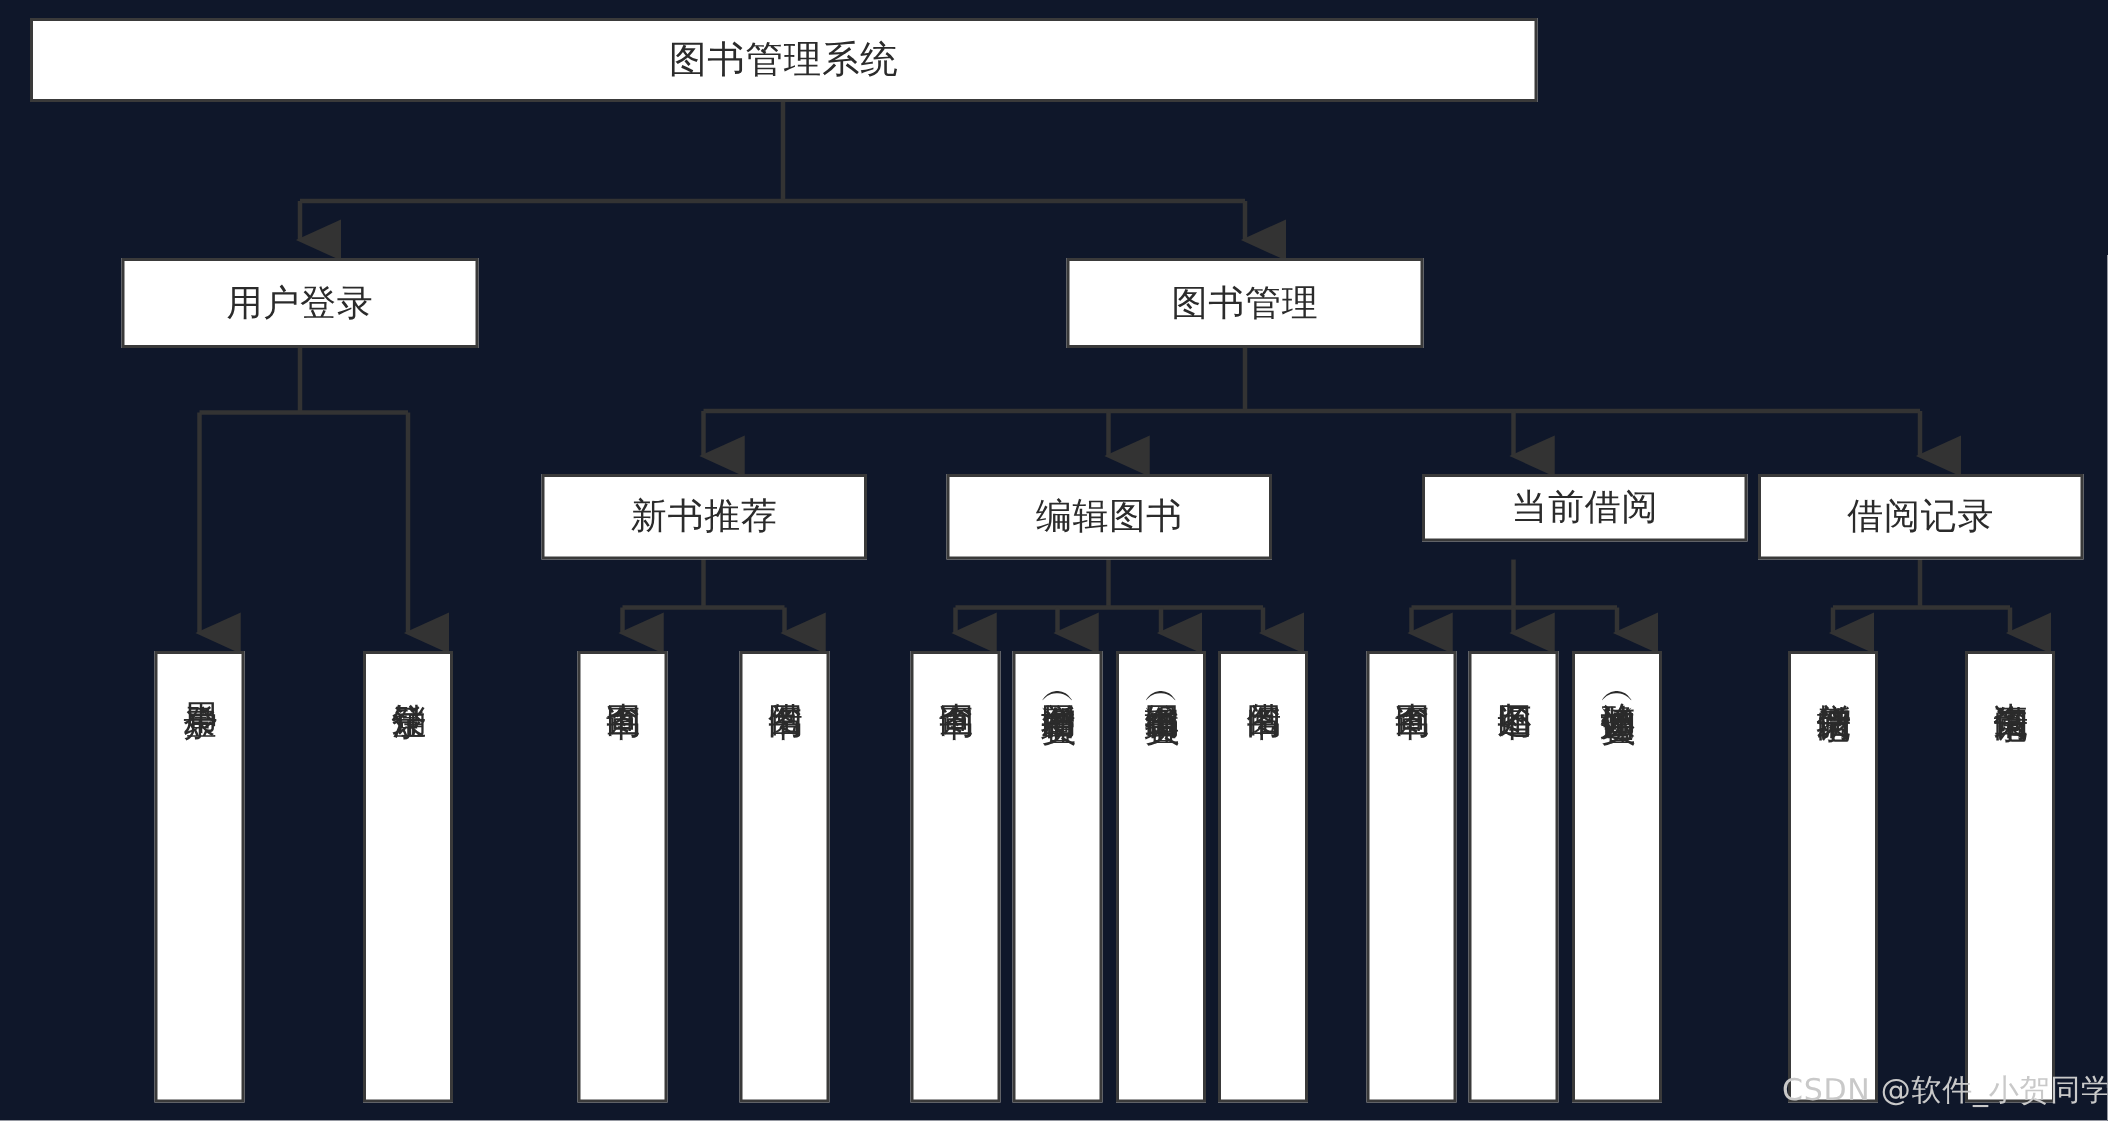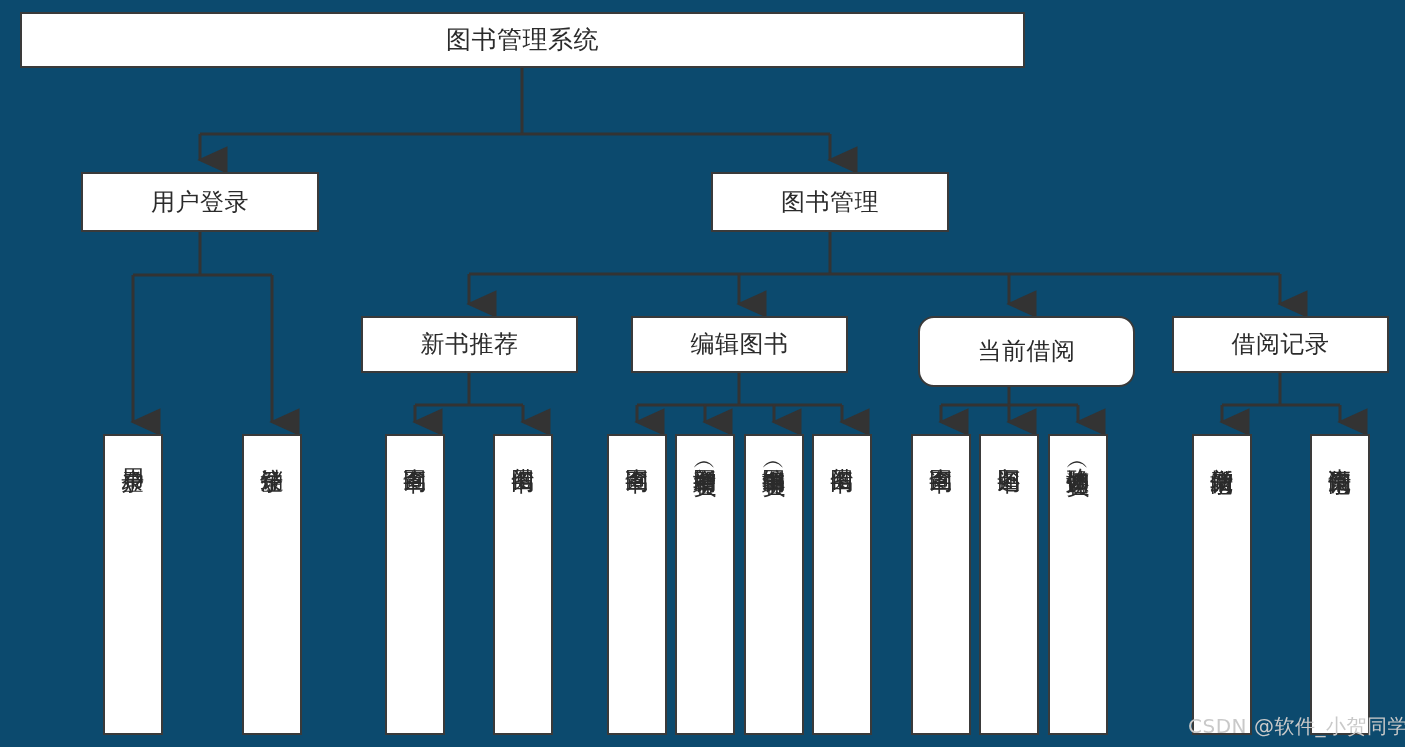--- a/index.html
+++ b/index.html
@@ -8,21 +8,21 @@
     padding: 0;
     background: #ffffff;
   }
   body {
     font-family: "DejaVu Sans", "Liberation Sans", sans-serif;
   }
   #diagram-canvas {
     position: relative;
     width: 1405px;
     height: 747px;
-    background: #0c4a6e;
+    background: #0f172a;
     overflow: hidden;
     text-decoration: underline;
   }
   #edge-layer {
     position: absolute;
     left: 0;
     top: 0;
     width: 1405px;
     height: 747px;
     pointer-events: none;
@@ -143,21 +143,21 @@
   <div class="node horiz" style="left:711px; top:172px; width:238px; height:60px;">
     <span class="node-label">图书管理</span>
   </div>
 
   <div class="node horiz" style="left:361px; top:316px; width:217px; height:57px;">
     <span class="node-label">新书推荐</span>
   </div>
   <div class="node horiz" style="left:631px; top:316px; width:217px; height:57px;">
     <span class="node-label">编辑图书</span>
   </div>
-  <div class="node horiz" style="left:918px; top:316px; width:217px; height:71px;border-radius:16px;">
+  <div class="node horiz" style="left:948px; top:316px; width:217px; height:45px;">
     <span class="node-label">当前借阅</span>
   </div>
   <div class="node horiz" style="left:1172px; top:316px; width:217px; height:57px;">
     <span class="node-label">借阅记录</span>
   </div>
 
   <div class="node vert" style="left:103px; top:434px; width:60px; height:301px;">
     <span class="node-label">用户登录</span>
   </div>
   <div class="node vert" style="left:242px; top:434px; width:60px; height:301px;">

